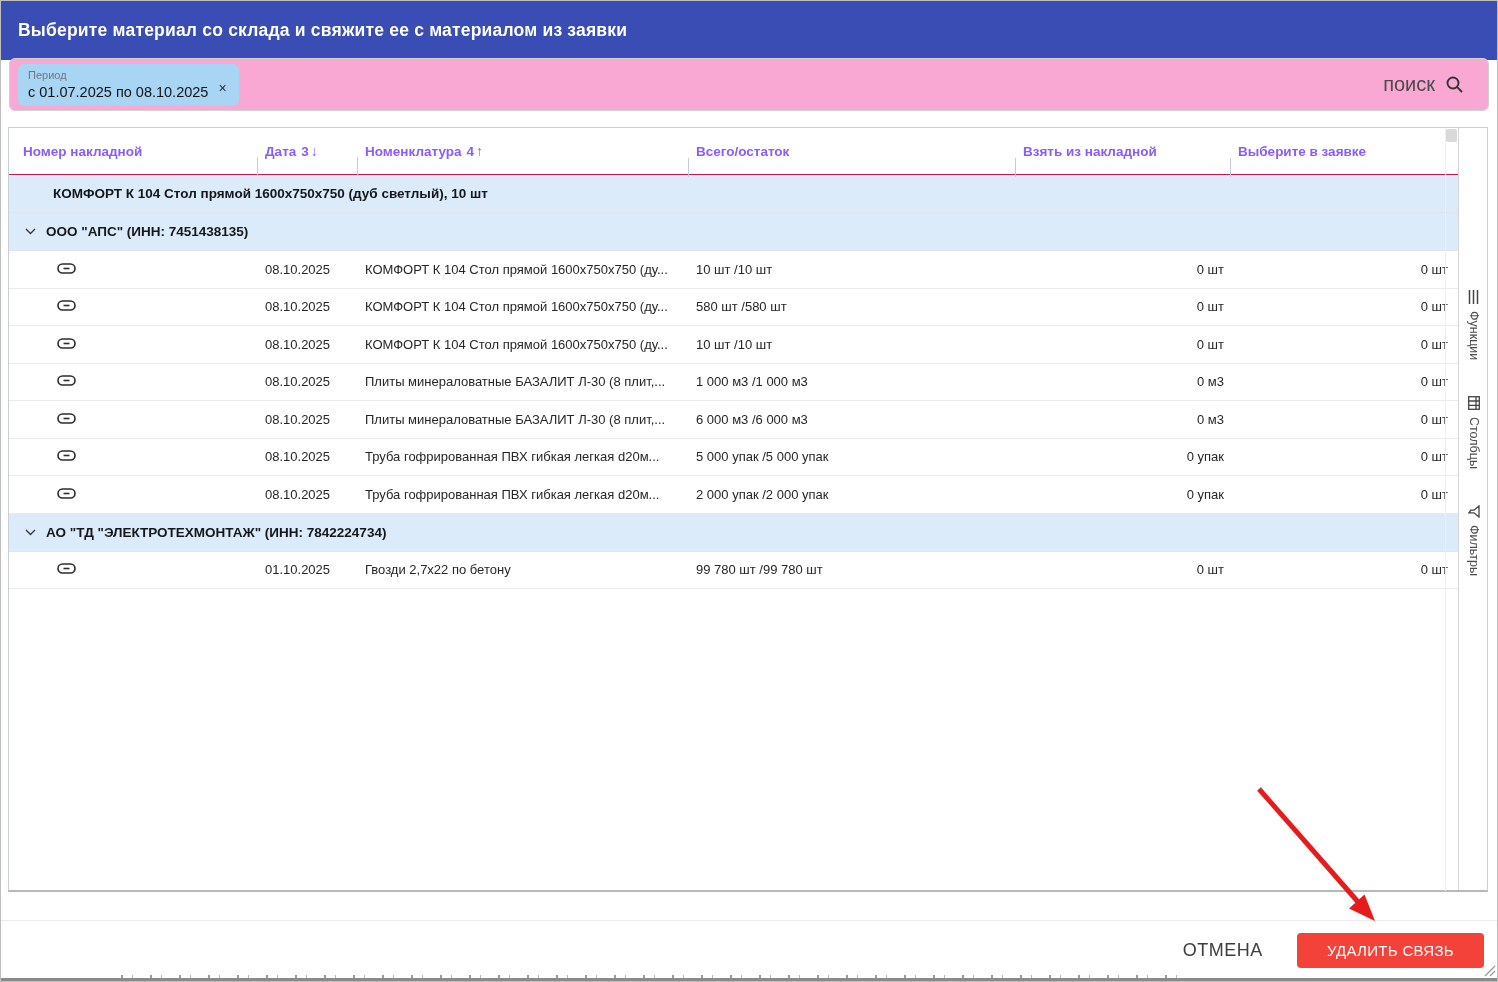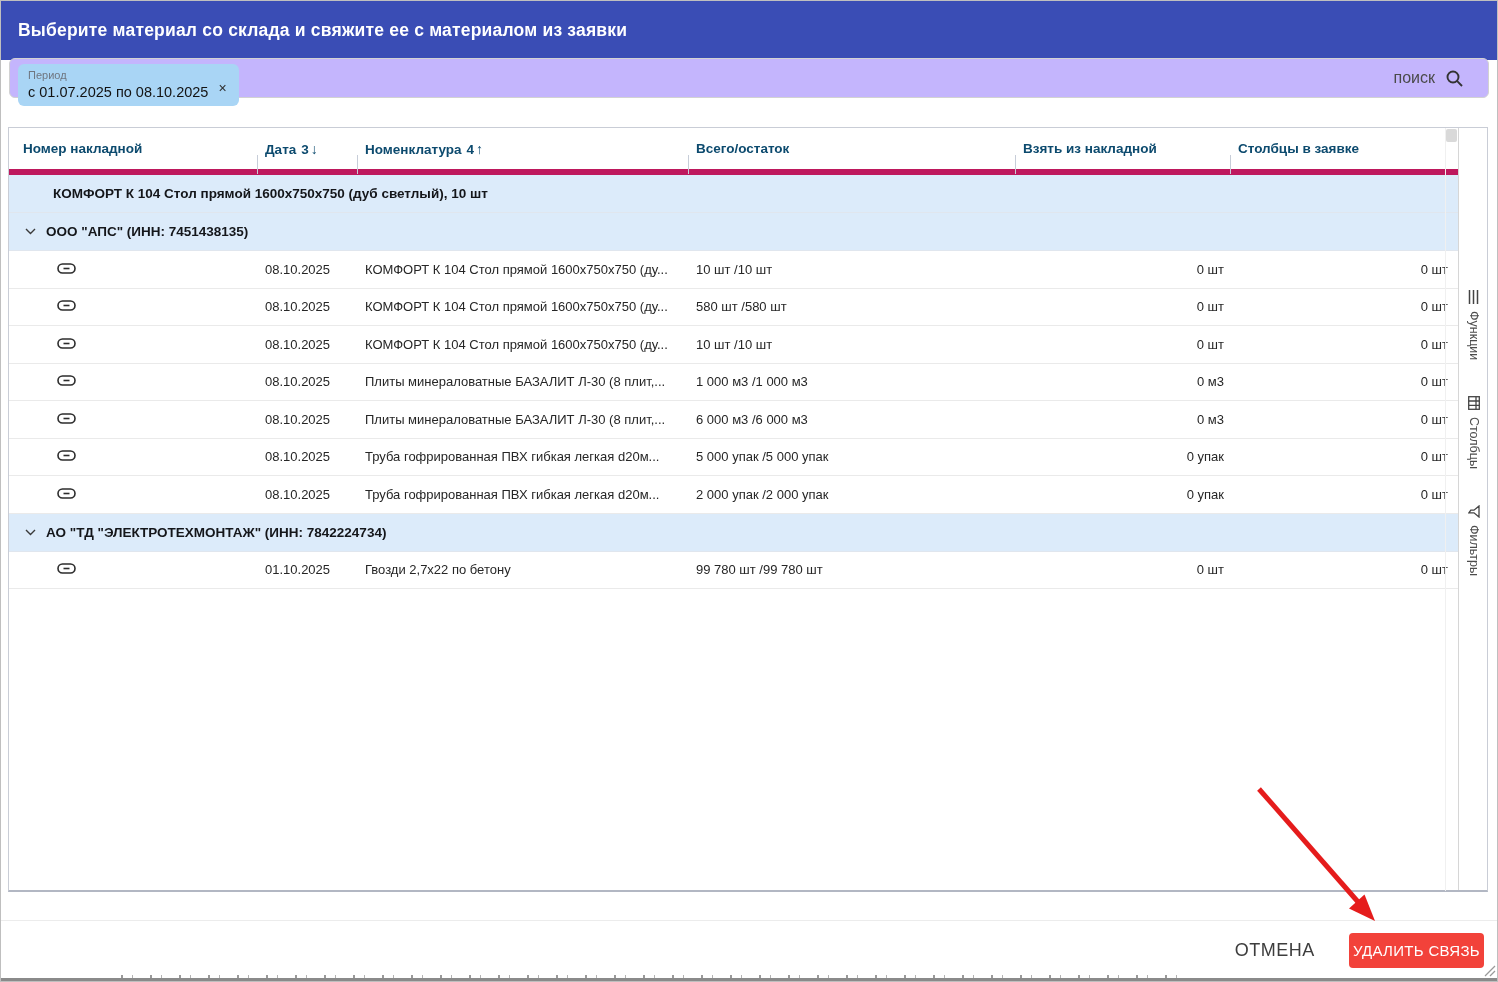--- a/index.html
+++ b/index.html
@@ -13,49 +13,49 @@
   
   .titlebar {
     position:absolute; top:0; left:0; right:0; height:59px;
     background:var(--header-bg,#3a4db5); color:#fff;
     display:flex; align-items:center; padding-left:17px;
     font-size:17.5px; font-weight:600; letter-spacing:.2px; white-space:nowrap;
   }
 
   
   .toolbar {
-    position:absolute; left:8px; right:8px; top:57px; height:40px;
-    border:1px solid #d2d2d2; border-radius:6px; background:#c4b5fd;padding-left:20px;
+    position:absolute; left:8px; right:8px; top:57px; height:53px;
+    border:1px solid #d2d2d2; border-radius:6px; background:#f9a8d4;padding-left:20px;
   }
   .chip {
     position:absolute; left:8px; top:5px; height:42px;
     background:var(--chip-bg,#a9d5f5); border-radius:6px;
     padding:5px 12px 0 10px; cursor:pointer;
   }
   .chip-label { font-size:11px; color:#6f7680; line-height:13px; }
   .chip-row { display:flex; align-items:flex-start; gap:10px; }
   .chip-value { font-size:14.5px; color:#131313; line-height:20px; white-space:nowrap; }
   .chip-close { font-size:14px; color:#2f2f2f; line-height:14px; margin-top:-1px; cursor:pointer; }
   .search {
     position:absolute; right:24px; top:0; height:100%;
     display:flex; align-items:center; gap:10px;
-    color:#4a4a4a; font-size:16px; cursor:pointer;
+    color:#4a4a4a; font-size:20px; cursor:pointer;
   }
   .search svg { display:block; }
 
   
   .table {
     position:absolute; left:7px; top:126px; width:1480px; height:765px;
     border:1px solid #c9cdd6; border-bottom:2px solid #b2b7c3; background:#fff;
   }
   .grid-area { position:absolute; left:0; top:0; width:1449px; }
   .thead {
     display:grid; grid-template-columns:248px 100px 331px 327px 215px 1fr;
-    height:47px; border-bottom:6px solid #be185d; align-items:center;
-    font-weight:700; font-size:13.5px; color:#0c4a6e;
+    height:47px; border-bottom:1px solid #be185d; align-items:center;
+    font-weight:700; font-size:13.5px; color:#8b5cf6;
   }
   .th { padding-left:8px; position:relative; white-space:nowrap; }
   .th:first-child { padding-left:14px; }
   .th:not(:first-child)::before {
     content:""; position:absolute; left:0; top:14px; height:19px; width:1px; background:#c7cdd8;
   }
   .sortnum { font-weight:700; margin-left:5px; }
   .sortarrow { font-weight:400; font-size:14px; margin-left:2px; }
 
   .grow {
@@ -103,21 +103,21 @@
     border-top:1px solid #ececec; background:#fff;
     display:flex; align-items:center; justify-content:flex-end; gap:30px; padding-right:13px;
   }
   .btn-cancel {
     background:none; border:none; font-family:inherit;
     font-size:18px; letter-spacing:.5px; color:#3d3d3d; cursor:pointer; padding:6px 4px;
   }
   .btn-delete {
     background:var(--danger,#f2423a); border:none; font-family:inherit;
     color:#fff; font-size:15px; letter-spacing:.3px; font-weight:500;
-    height:35px; padding:0 4px; border-radius:4px; cursor:pointer;
+    height:35px; padding:0 30px; border-radius:4px; cursor:pointer;
   }
 
   .arrow-annotation { position:absolute; left:1240px; top:770px; pointer-events:none; }
 
   .resize-handle { position:absolute; left:1483px; top:964px; cursor:nwse-resize; }
 
   .bottom-noise {
     position:absolute; left:120px; width:1060px; bottom:3px; height:3px; opacity:.5;
     background:repeating-linear-gradient(90deg,#333 0 2px,transparent 2px 11px,#666 11px 12px,transparent 12px 29px);
   }
@@ -151,21 +151,21 @@
 
   <div class="table">
     <div class="grid-area">
 
       <div class="thead">
         <div class="th">Номер накладной</div>
         <div class="th"><span>Дата</span><span class="sortnum">3</span><span class="sortarrow">↓</span></div>
         <div class="th"><span>Номенклатура</span><span class="sortnum">4</span><span class="sortarrow">↑</span></div>
         <div class="th">Всего/остаток</div>
         <div class="th">Взять из накладной</div>
-        <div class="th">Столбцы в заявке</div>
+        <div class="th">Выберите в заявке</div>
       </div>
 
       <div class="grow material">КОМФОРТ К 104 Стол прямой 1600х750х750 (дуб светлый), 10 шт</div>
 
       <div class="grow supplier">
         <svg class="chev" width="11" height="7" viewBox="0 0 11 7" fill="none" stroke="#3a3a3a" stroke-width="1.4">
             <polyline points="1,1 5.5,5.5 10,1"></polyline>
           </svg>
         <span>ООО "АПС" (ИНН: 7451438135)</span>
       </div>

